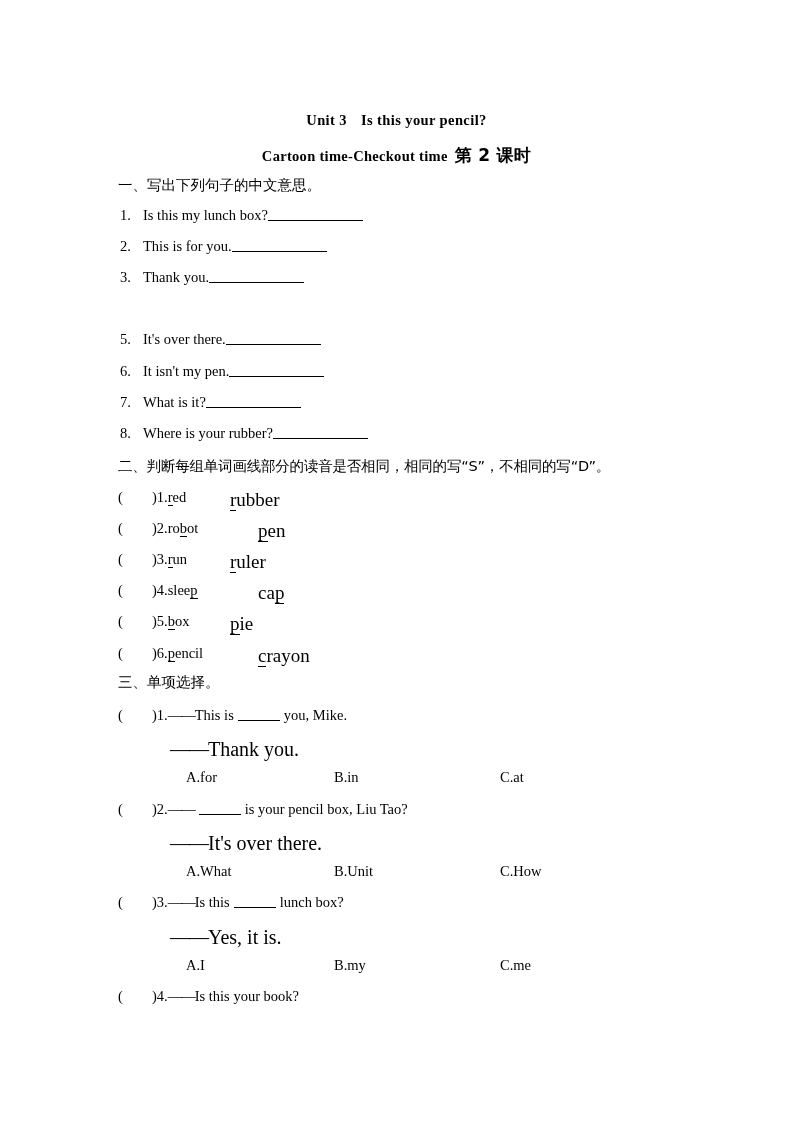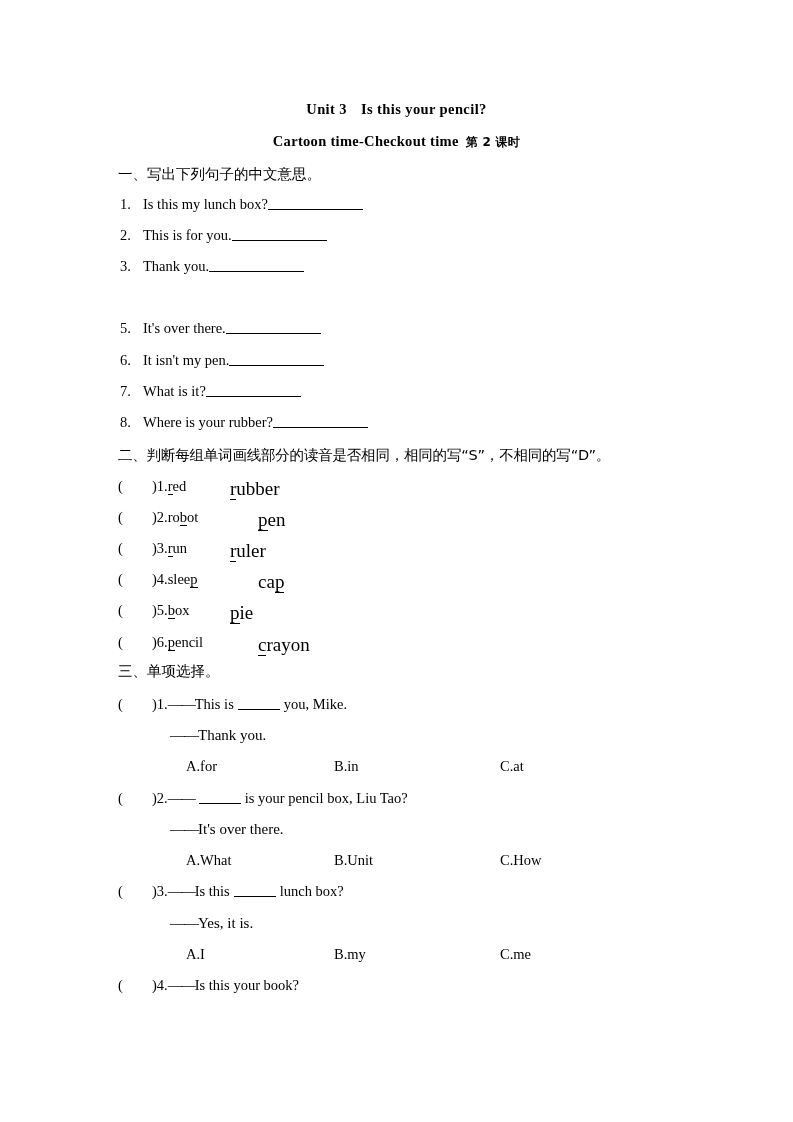--- a/index.html
+++ b/index.html
@@ -10,21 +10,21 @@
   body {
     width: 793px;
     height: 1122px;
     position: relative;
     font-family: "Liberation Serif", "DejaVu Serif", serif;
     color: #000000;
     overflow: hidden;
   }
   .page {
     position: absolute;
-    left: 0; top: 0;
+    left: 0; top: 11px;
     width: 793px;
     height: 936px;
   }
 
   
   .title-main {
     position: absolute;
     left: 0; right: 0;
     top: 101px;
     text-align: center;
@@ -37,21 +37,21 @@
     position: absolute;
     left: 0; right: 0;
     top: 133px;
     text-align: center;
     font-weight: bold;
     font-size: 14.5px;
     letter-spacing: 0.3px;
   }
   .title-sub .lesson {
     font-family: "DejaVu Sans", "Liberation Sans", sans-serif;
-    font-size: 12px;
+    font-size: 17px;
     margin-left: 7px;
   }
 
   
   .sec-head {
     position: absolute;
     left: 118px;
     font-size: 14.5px;
     white-space: nowrap;
     font-family: "DejaVu Sans", "Liberation Sans", sans-serif;
@@ -104,21 +104,21 @@
   
   .q3-stem {
     position: absolute;
     left: 118px;
     font-size: 14.5px;
     white-space: nowrap;
   }
   .q3-ans {
     position: absolute;
     left: 170px;
-    font-size: 15px;
+    font-size: 20px;
     white-space: nowrap;
   }
   .dash {
     letter-spacing: -1px;
     margin-right: 0px;
   }
   .mc-blank {
     display: inline-block;
     width: 42px;
     border-bottom: 1.3px solid #000;

